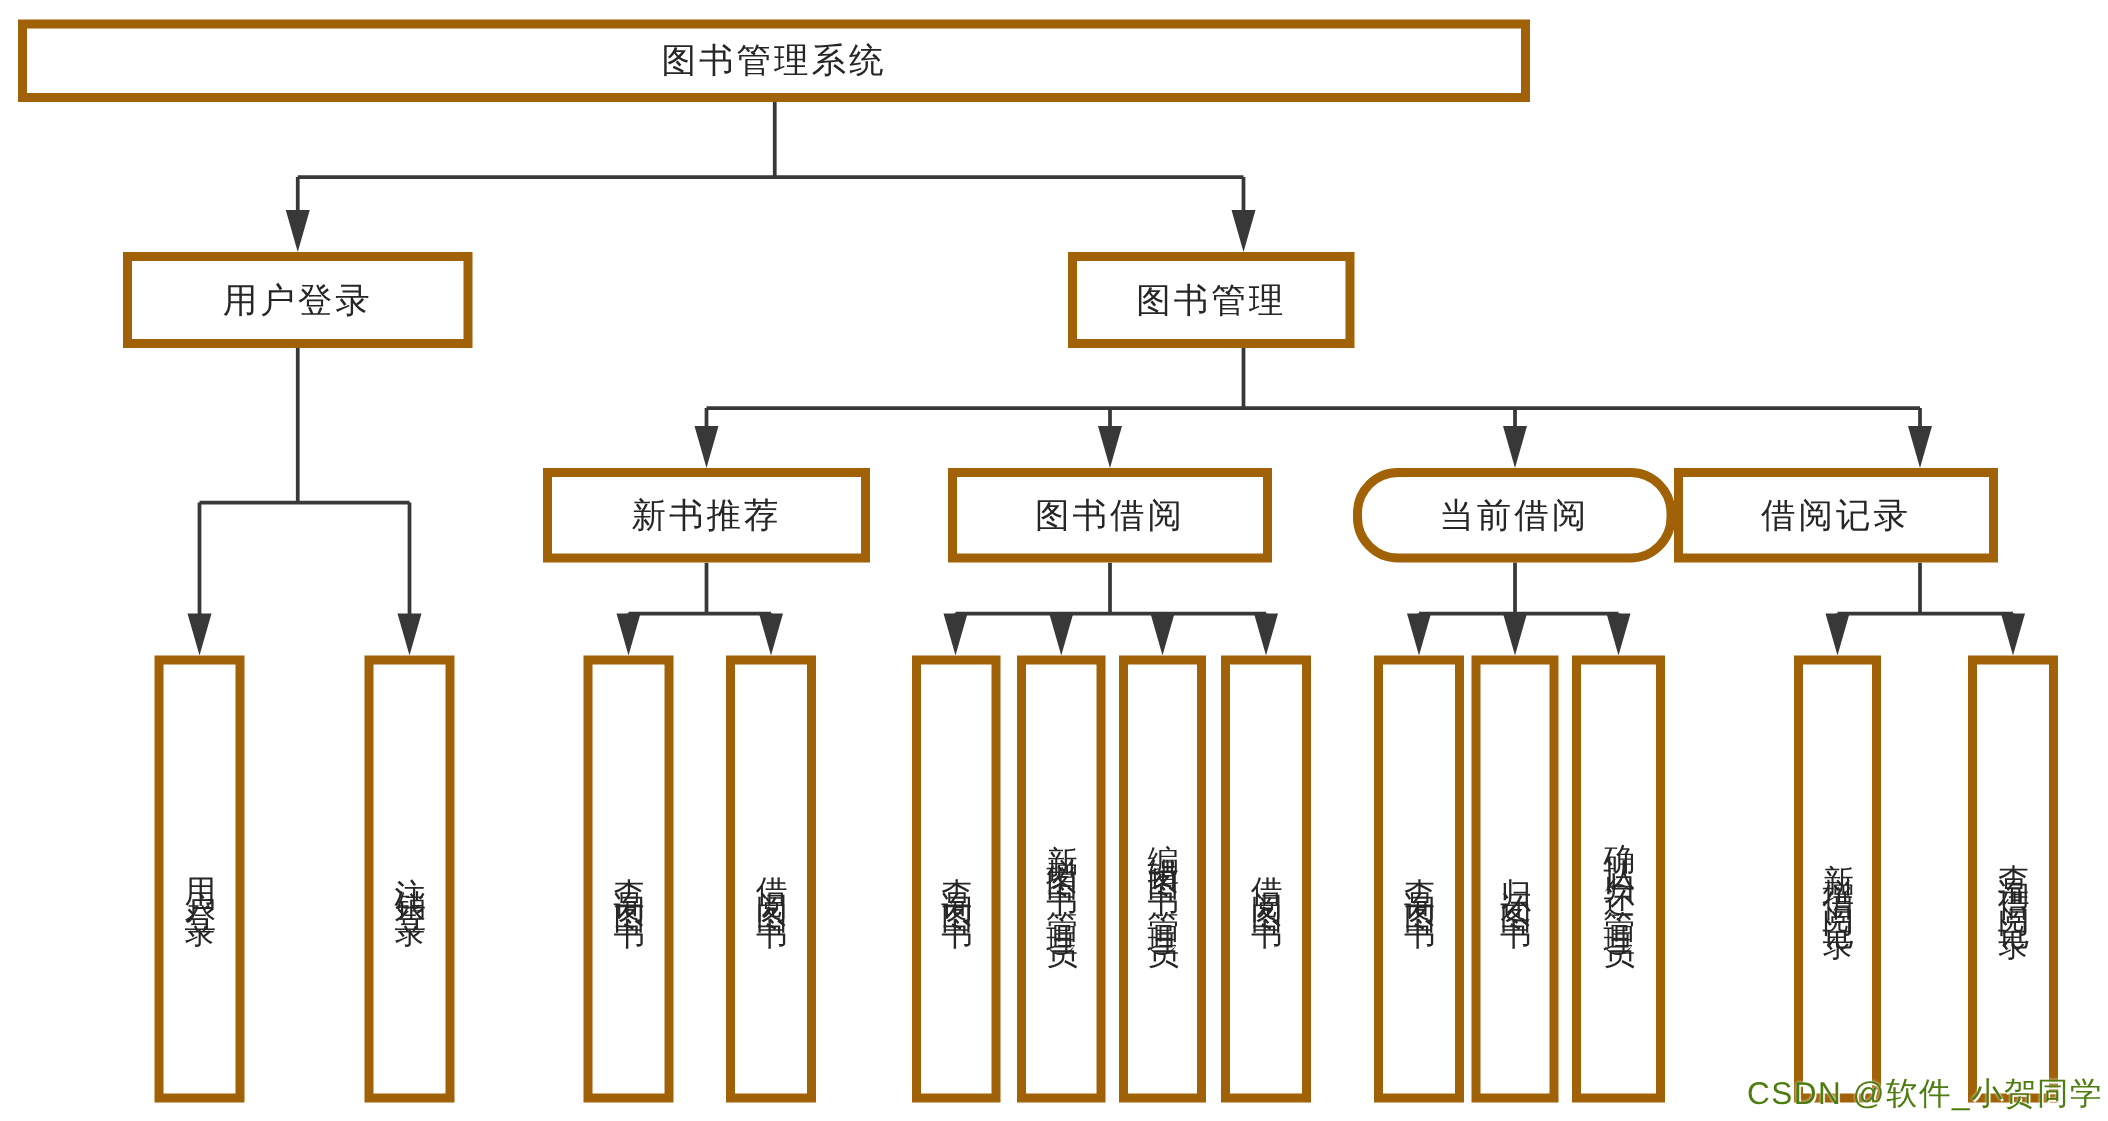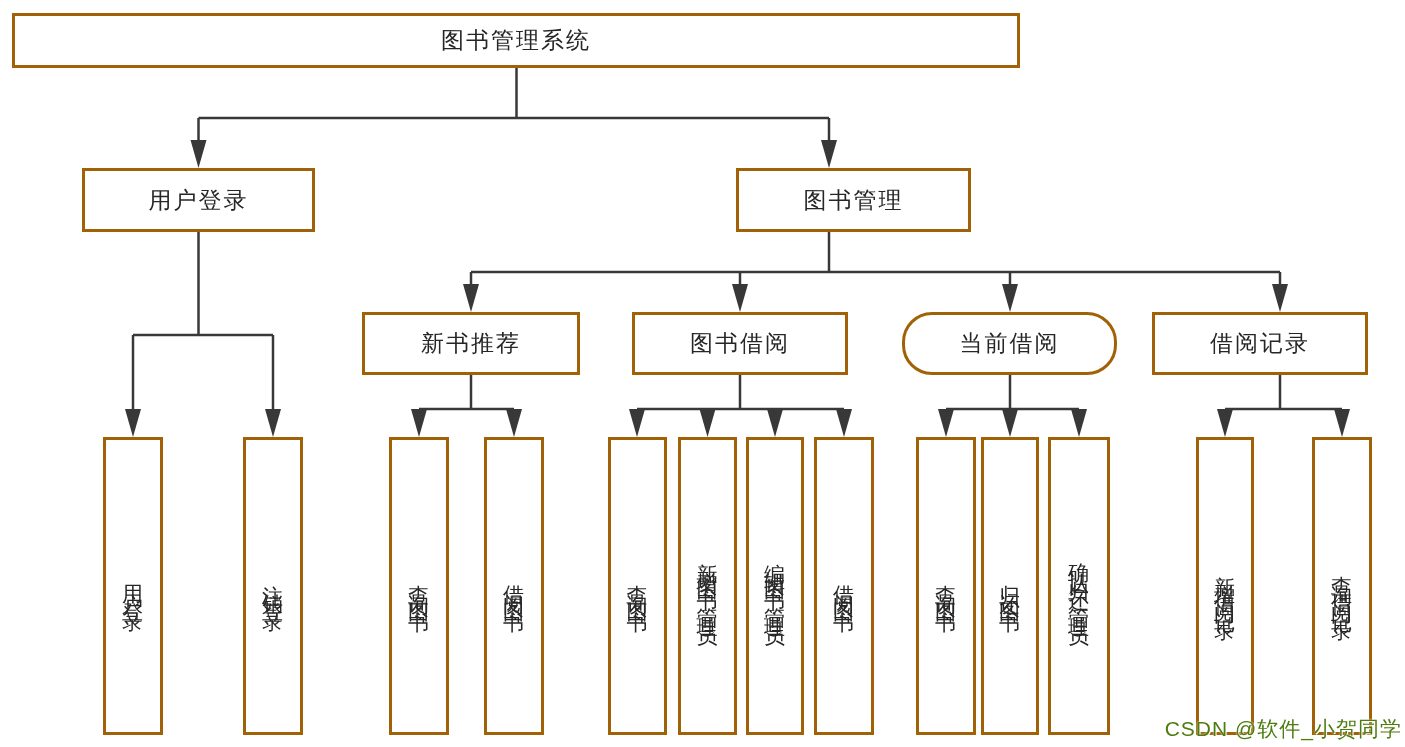--- a/index.html
+++ b/index.html
@@ -19,21 +19,21 @@
     position: absolute;
     left: 0;
     top: 0;
     width: 1405px;
     height: 747px;
     z-index: 1;
   }
   .node {
     position: absolute;
     box-sizing: border-box;
-    border: 3px solid #a16207;
+    border: 6px solid #a16207;
     background: #ffffff;
     color: #262626;
     display: flex;
     align-items: center;
     justify-content: center;
     z-index: 2;
   }
   .node.h {
     font-size: 23px;
     letter-spacing: 2px;
@@ -46,26 +46,26 @@
     line-height: 1;
     white-space: nowrap;
   }
   
   .root   { left: 12px;  top: 13px;  width: 1008px; height: 55px; }
   .lvl2   { top: 168px; height: 64px; }
   .lvl3   { top: 312px; height: 63px; }
   .leaf   { top: 437px; height: 298px; }
 
   .n-user-login      { left: 82px;  width: 233px; }
-  .n-book-mgmt       { left: 736px; width: 235px; }
+  .n-book-mgmt       { left: 712px; width: 191px; }
 
   .n-new-book        { left: 362px;  width: 218px; }
   .n-book-borrow     { left: 632px;  width: 216px; }
   .n-current-borrow  { left: 902px;  width: 215px; border-radius: 30px; }
-  .n-borrow-records  { left: 1152px; width: 216px; }
+  .n-borrow-records  { left: 1116px; width: 216px; }
 
   .l-user-login      { left: 103px;  width: 60px; }
   .l-logout          { left: 243px;  width: 60px; }
   .l-query-nb        { left: 389px;  width: 60px; }
   .l-borrow-nb       { left: 484px;  width: 60px; }
   .l-query-bb        { left: 608px;  width: 59px; }
   .l-add-book        { left: 678px;  width: 59px; }
   .l-edit-book       { left: 746px;  width: 58px; }
   .l-borrow-bb       { left: 814px;  width: 60px; }
   .l-query-cb        { left: 916px;  width: 60px; }

